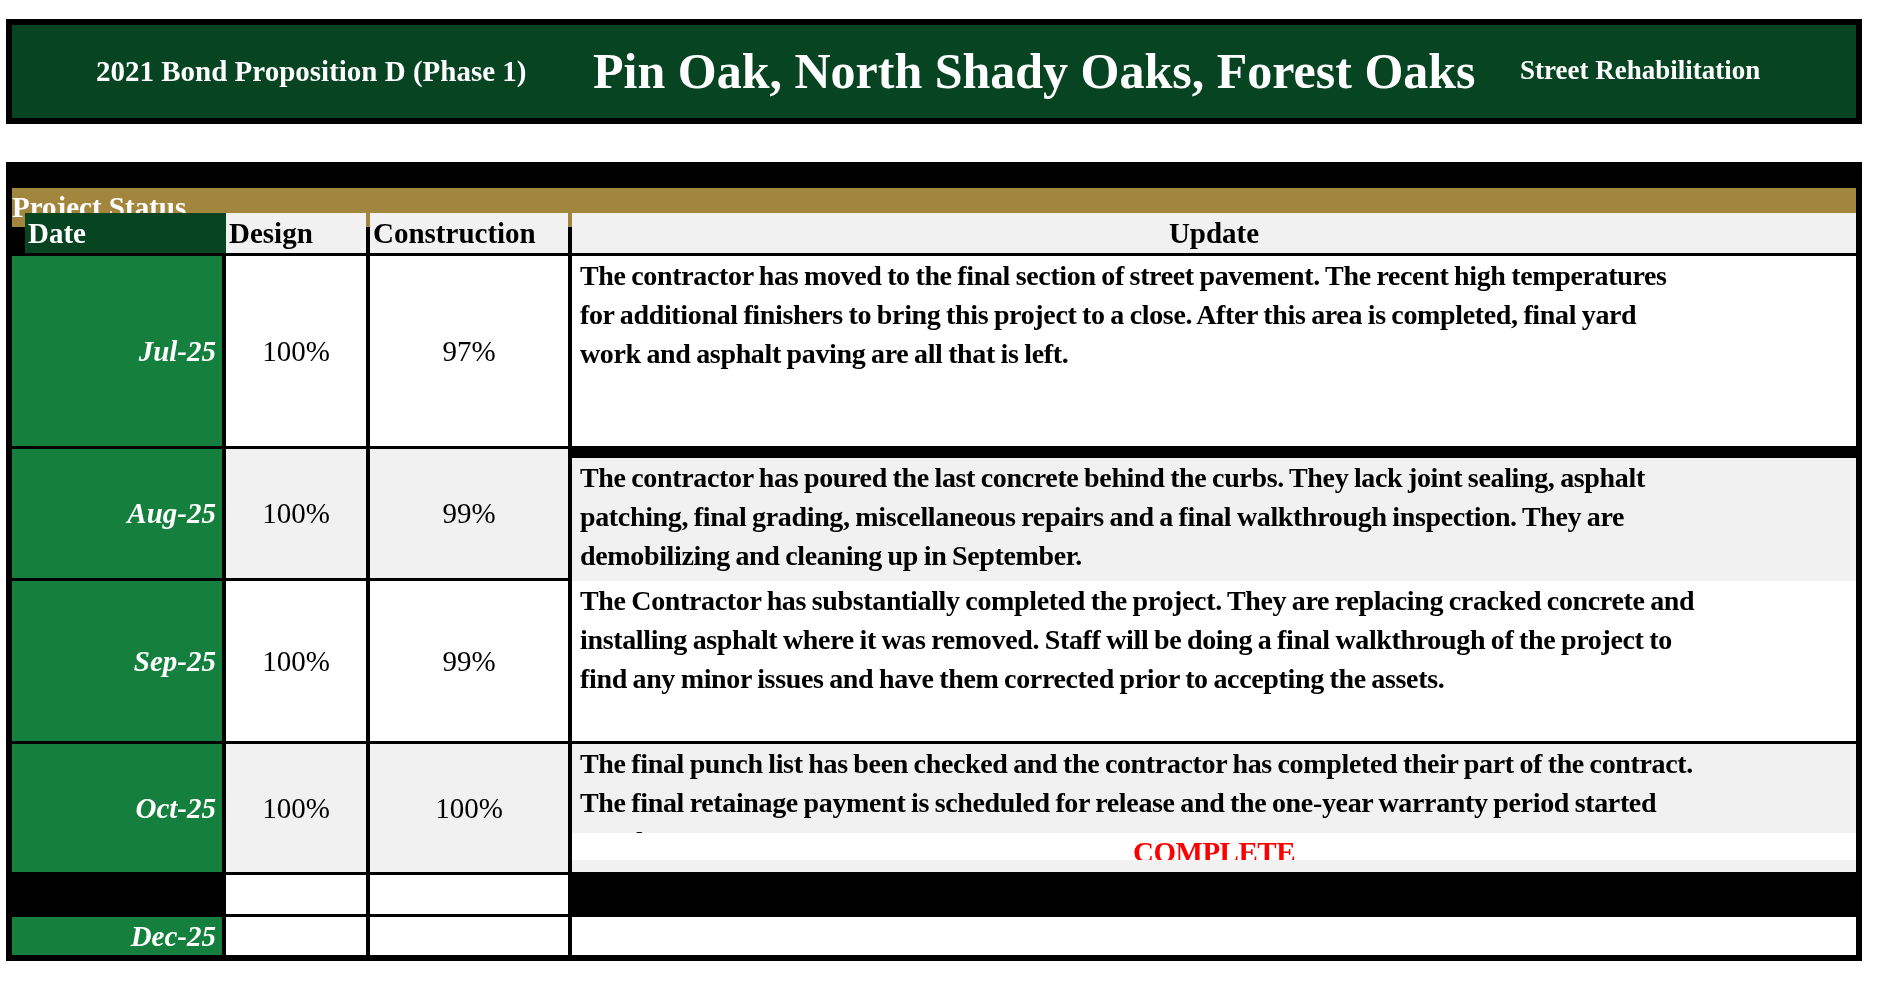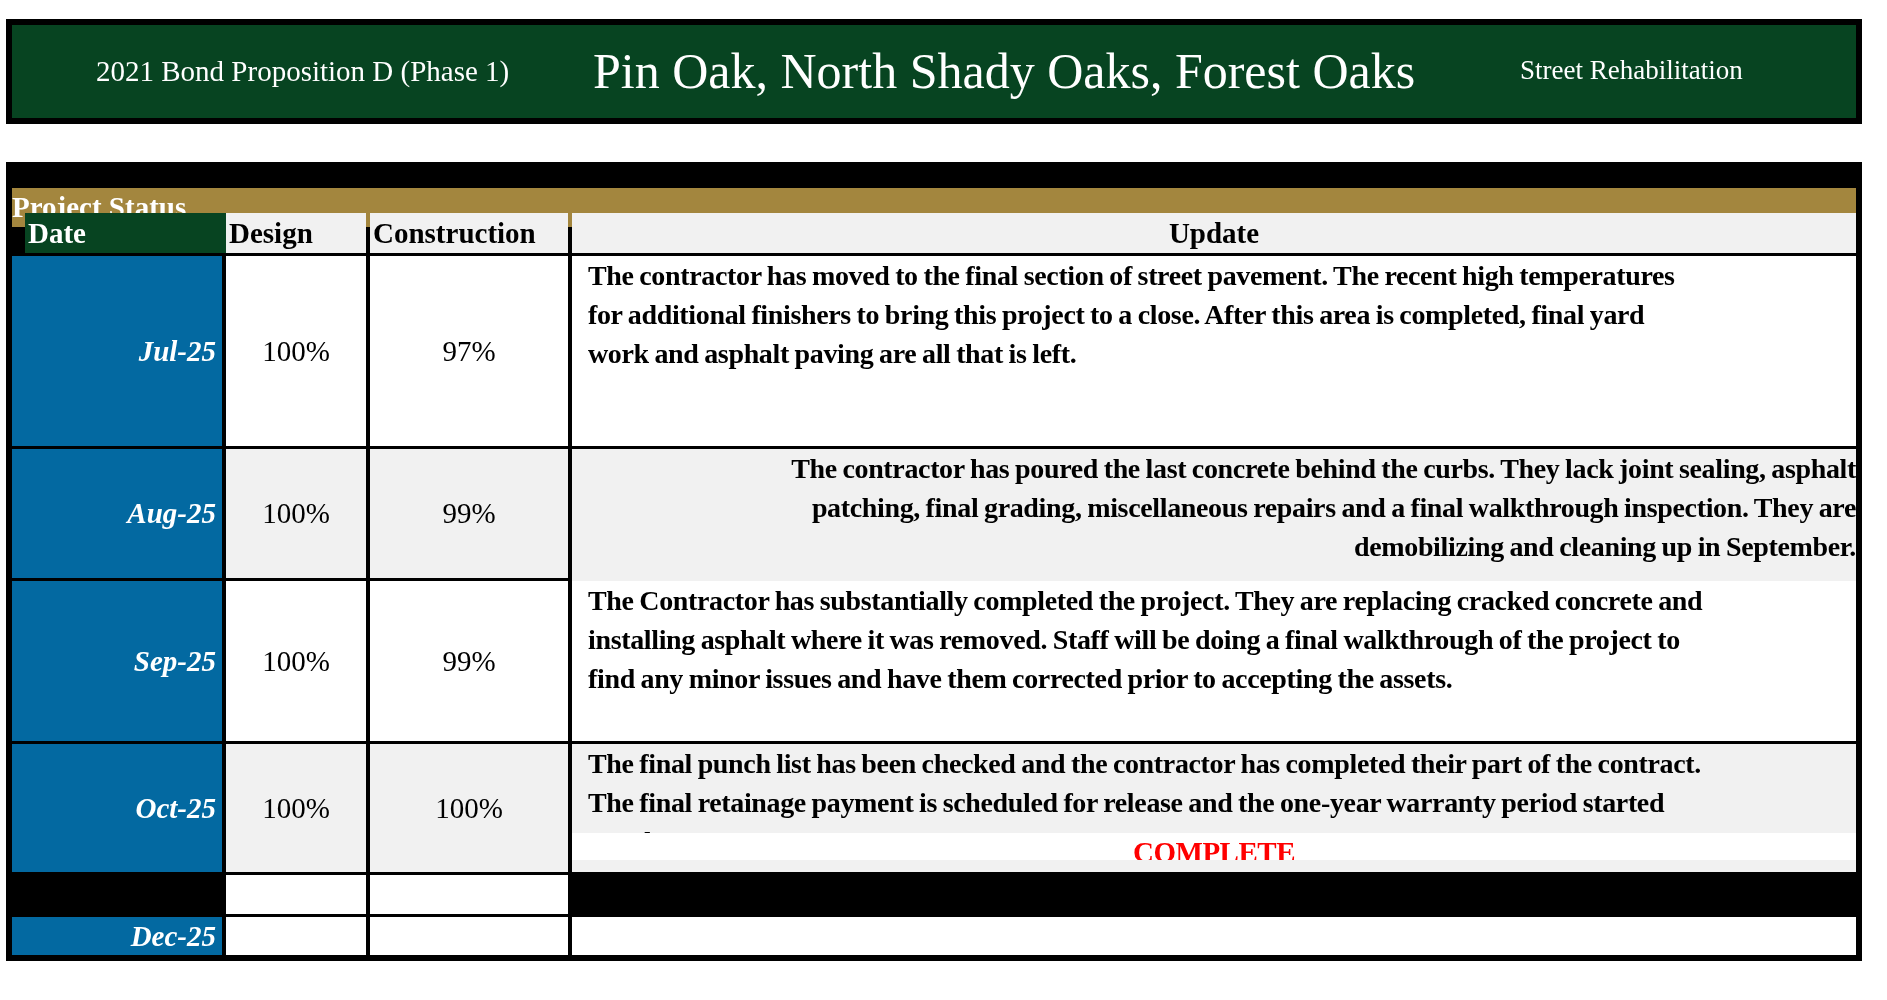--- a/index.html
+++ b/index.html
@@ -1,36 +1,36 @@
 <!DOCTYPE html>
 <html><head>
 <meta charset="utf-8">
 <style>
   html, body { margin:0; padding:0; background:#ffffff; }
   body { width:1887px; height:1000px; position:relative; overflow:hidden;
          font-family:"Liberation Serif", "DejaVu Serif", serif; }
   .banner { position:absolute; left:6px; top:19px; width:1844px; height:93px;
             border:6px solid #000; background:#074421; color:#fff; }
-  .banner span { position:absolute; font-weight:normal; white-space:nowrap; }
+  .banner span { position:absolute; font-weight:bold; white-space:nowrap; }
   .b-sub { font-size:29px; top:30px; }
   .b-main { font-size:50px; top:17px; }
   .b-tag { font-size:27px; top:30px; }
 
   .table { position:absolute; left:6px; top:162px; width:1856px; height:799px;
            background:#000; }
   .cell { position:absolute; box-sizing:border-box; overflow:hidden; }
   .gold { background:#a3863e; color:#fff; font-weight:bold; font-size:29px;
           line-height:39px;margin-top:20px; }
   .hdr { background:#f1f1f1; color:#000; font-weight:bold; font-size:29px; line-height:40px; padding-left:3px; }
   .hdr.green { background:#074421; color:#fff;margin-left:13px; }
   .hdr.center { text-align:center; padding-left:0; }
-  .date { background:#0369a1; color:#fff; font-weight:bold; font-style:italic; font-size:29px;
+  .date { background:#15803d; color:#fff; font-weight:bold; font-style:italic; font-size:29px;
           display:flex; align-items:center; justify-content:flex-end; padding-right:6px; }
   .pct { color:#000; font-size:29px; display:flex; align-items:center; justify-content:center; }
-  .upd { color:#000; font-weight:bold; font-size:28px; line-height:39px; padding-left:16px; padding-top:0px;
+  .upd { color:#000; font-weight:bold; font-size:28px; line-height:39px; padding-left:8px; padding-top:0px;
          letter-spacing:-0.35px; word-spacing:-1px; }
   .upd .ln { display:block; white-space:nowrap; }
   .white { background:#ffffff; }
   .grey { background:#f1f1f1; }
   .complete { color:#ff0000; font-weight:bold; font-size:29px; text-align:center; line-height:38px; letter-spacing:-0.5px; }
 </style>
 </head>
 <body>
 
 <div class="banner">
@@ -52,21 +52,21 @@
   <div class="cell pct white" style="left:364px; top:94px; width:198px; height:190px;">97%</div>
   <div class="cell upd white" style="left:566px; top:94px; width:1284px; height:190px;">
     <span class="ln">The contractor has moved to the final section of street pavement. The recent high temperatures</span>
     <span class="ln">for additional finishers to bring this project to a close. After this area is completed, final yard</span>
     <span class="ln">work and asphalt paving are all that is left.</span>
   </div>
 
   <div class="cell date" style="left:6px; top:287px; width:210px; height:129px;">Aug-25</div>
   <div class="cell pct grey" style="left:220px; top:287px; width:140px; height:129px;">100%</div>
   <div class="cell pct grey" style="left:364px; top:287px; width:198px; height:129px;">99%</div>
-  <div class="cell upd grey" style="left:566px; top:287px; width:1284px; height:161px;text-align:right;">
+  <div class="cell upd grey" style="left:566px; top:296px; width:1284px; height:161px;">
     <span class="ln">The contractor has poured the last concrete behind the curbs. They lack joint sealing, asphalt</span>
     <span class="ln">patching, final grading, miscellaneous repairs and a final walkthrough inspection. They are</span>
     <span class="ln">demobilizing and cleaning up in September.</span>
   </div>
 
   <div class="cell date" style="left:6px; top:419px; width:210px; height:160px;">Sep-25</div>
   <div class="cell pct white" style="left:220px; top:419px; width:140px; height:160px;">100%</div>
   <div class="cell pct white" style="left:364px; top:419px; width:198px; height:160px;">99%</div>
   <div class="cell upd white" style="left:566px; top:419px; width:1284px; height:160px;">
     <span class="ln">The Contractor has substantially completed the project. They are replacing cracked concrete and</span>

